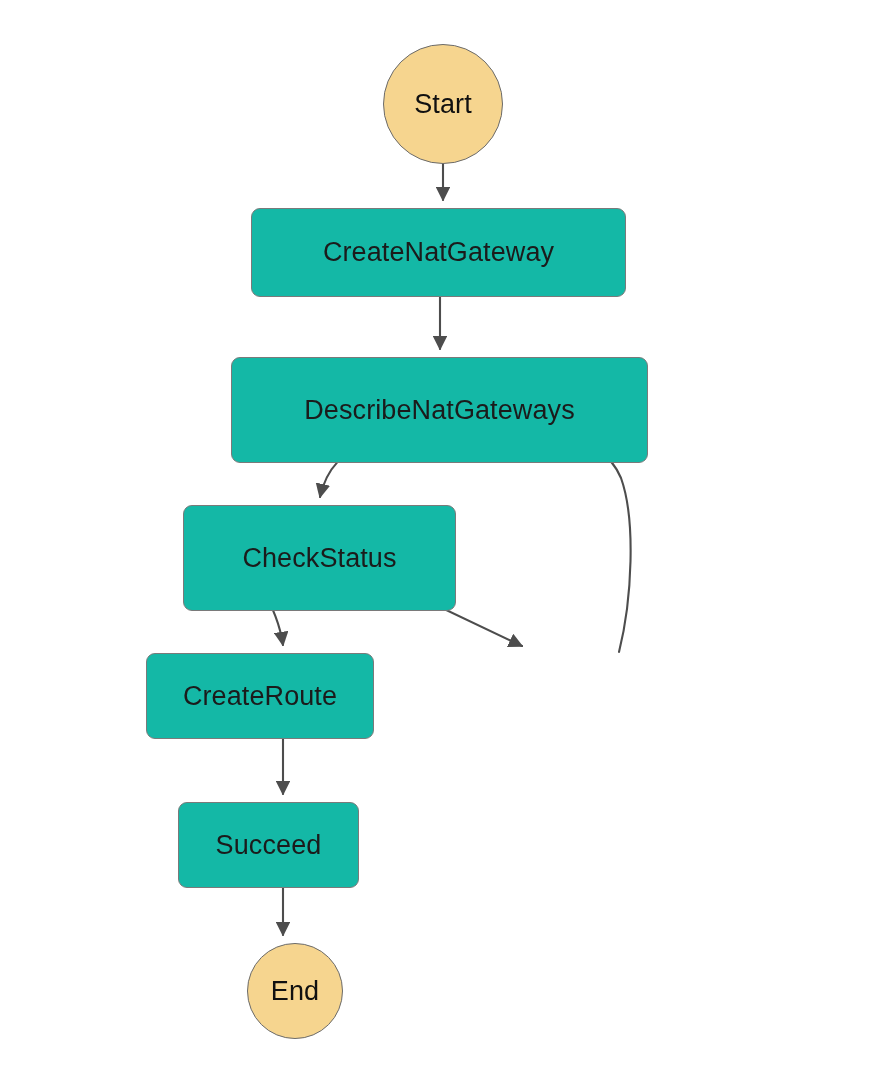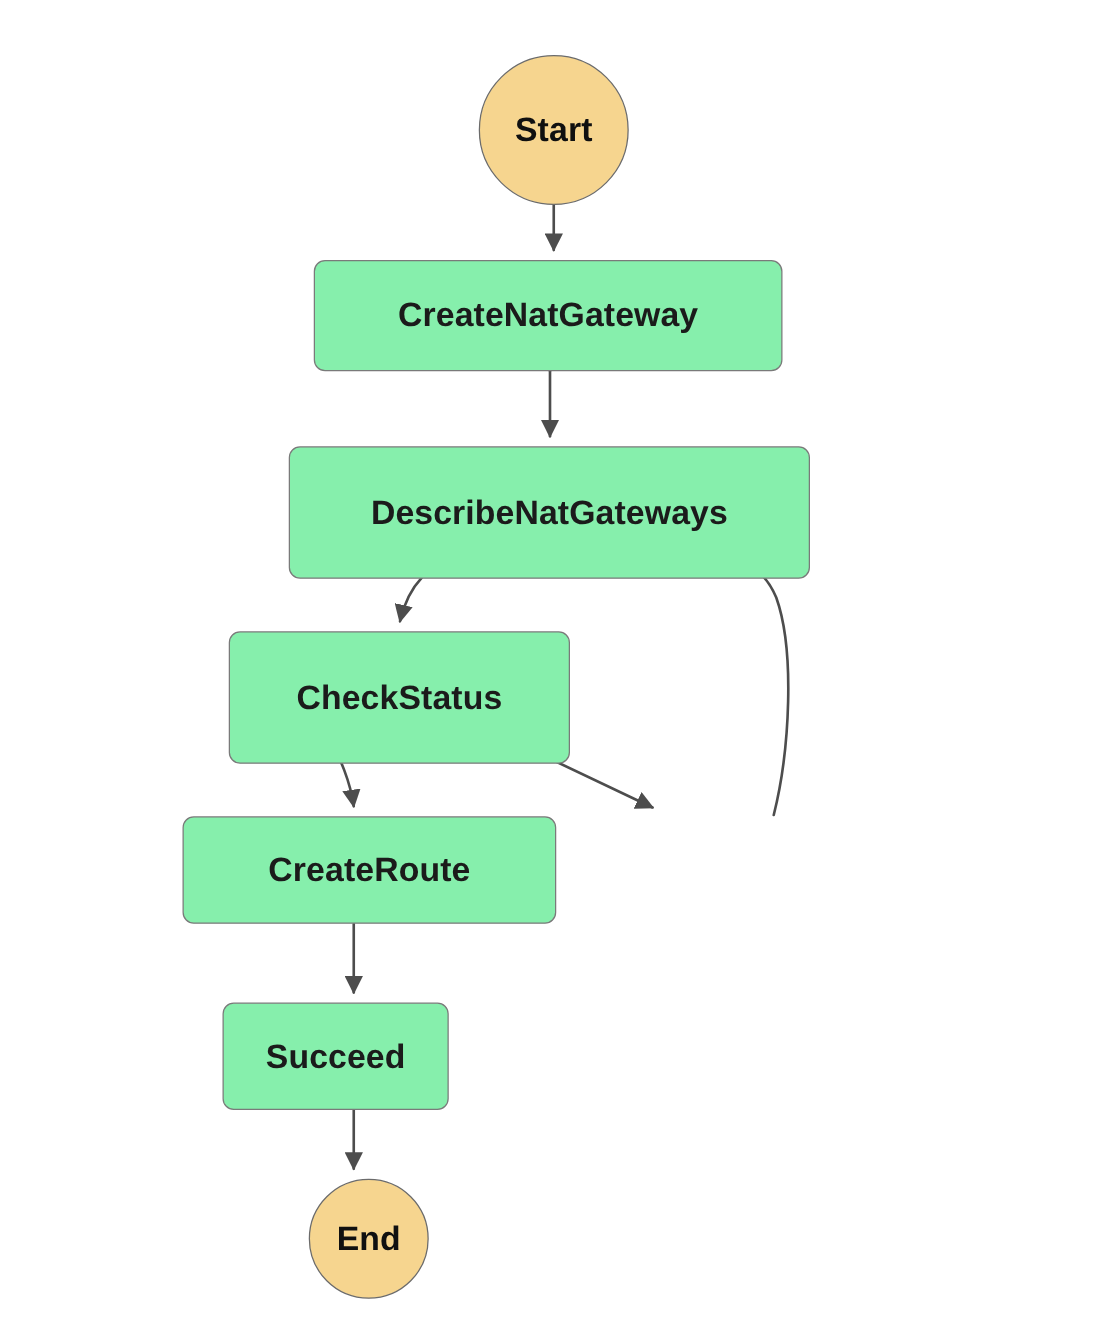--- a/index.html
+++ b/index.html
@@ -28,33 +28,33 @@
   }
   .node {
     position: absolute;
     box-sizing: border-box;
     display: flex;
     align-items: center;
     justify-content: center;
     z-index: 2;
   }
   .node-rect {
-    background: #86efac;
+    background: #14b8a6;
     border: 1.3px solid #7a7a7a;
     border-radius: 9px;
   }
   .node-circle {
     background: #f6d58f;
     border: 1.3px solid #6b6b6b;
     border-radius: 50%;
   }
   .node-label {
     color: #1b1b1b;
     font-size: 27px;
-    font-weight: 700;
+    font-weight: 400;
     line-height: 1;
     letter-spacing: 0.1px;
     white-space: nowrap;
     user-select: none;
   }
   .node-circle .node-label {
     font-size: 27px;
     color: #101010;
   }
 </style>
@@ -98,21 +98,21 @@
   </div>
 
   <div class="node node-rect" style="left:231px; top:357px; width:417px; height:106px;">
     <span class="node-label">DescribeNatGateways</span>
   </div>
 
   <div class="node node-rect" style="left:183px; top:505px; width:273px; height:106px;">
     <span class="node-label">CheckStatus</span>
   </div>
 
-  <div class="node node-rect" style="left:146px; top:653px; width:299px; height:86px;">
+  <div class="node node-rect" style="left:146px; top:653px; width:228px; height:86px;">
     <span class="node-label">CreateRoute</span>
   </div>
 
 
   <div class="node node-rect" style="left:178px; top:802px; width:181px; height:86px;">
     <span class="node-label">Succeed</span>
   </div>
 
   <div class="node node-circle" style="left:247px; top:943px; width:96px; height:96px;">
     <span class="node-label">End</span>

